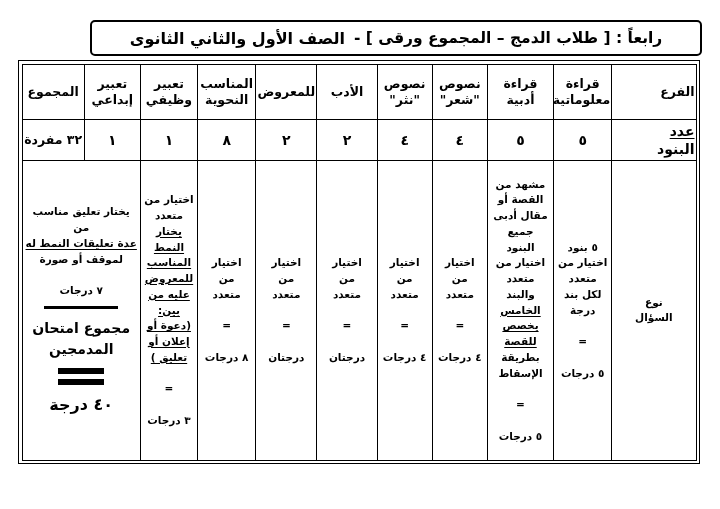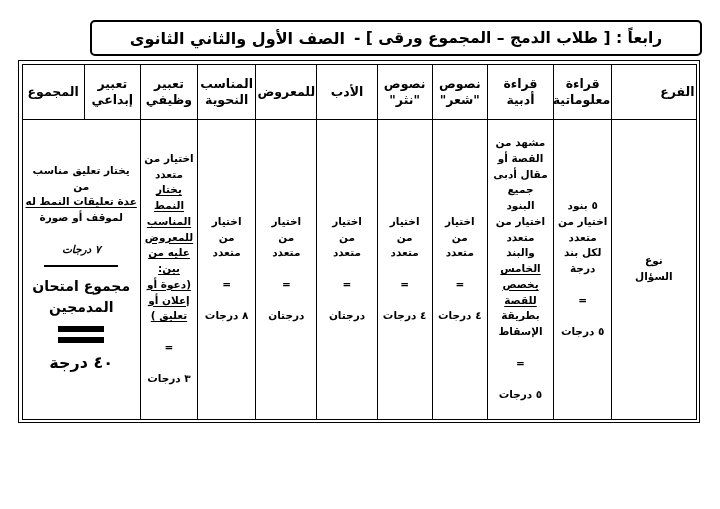--- a/index.html
+++ b/index.html
@@ -60,21 +60,21 @@
 
   
   .creative-cell { font-size: 11.5px; line-height: 1.55; vertical-align: middle; }
   .divider {
     width: 74px; height: 2.5px; background: #000;
     margin: 7px auto 9px auto;
   }
   .thick-eq { width: 46px; margin: 8px auto; }
   .thick-eq .bar { height: 6px; background: #000; }
   .thick-eq .bar + .bar { margin-top: 5px; }
-  .marks-line { margin-top: 16px; font-style: italic; }
+  .marks-line { margin-top: 16px; }
   .total-value { font-size: 16px; margin-top: 5px; }
   .total-label { white-space: pre-line; margin-top: 2px; font-size: 14px; }
 </style>
 </head>
 <body>
 
 <div class="page">
 
   <div class="banner">
     <span class="prefix">رابعاً : [ طلاب الدمج – المجموع ورقى ] -</span>
@@ -112,20 +112,36 @@
         <td class="pre">للمعروض</td>
         <td class="pre">المناسب
 النحوية</td>
         <td class="pre">تعبير
 وظيفي</td>
         <td class="pre">تعبير
 إبداعي</td>
         <td class="pre">المجموع</td>
       </tr>
 
+      <tr class="cnt-row">
+        <td class="lbl">
+          <div class="u">عدد</div>
+          <div>البنود</div>
+        </td>
+        <td>٥</td>
+        <td>٥</td>
+        <td>٤</td>
+        <td>٤</td>
+        <td>٢</td>
+        <td>٢</td>
+        <td>٨</td>
+        <td>١</td>
+        <td>١</td>
+        <td style="font-size:12.5px">٣٢ مفردة</td>
+      </tr>
 
       <tr class="q-row">
         <td class="qtype-lbl">
           <div>نوع</div>
           <div>السؤال</div>
         </td>
         <td class="pre">٥ بنود
 اختيار من
 متعدد
 لكل بند

